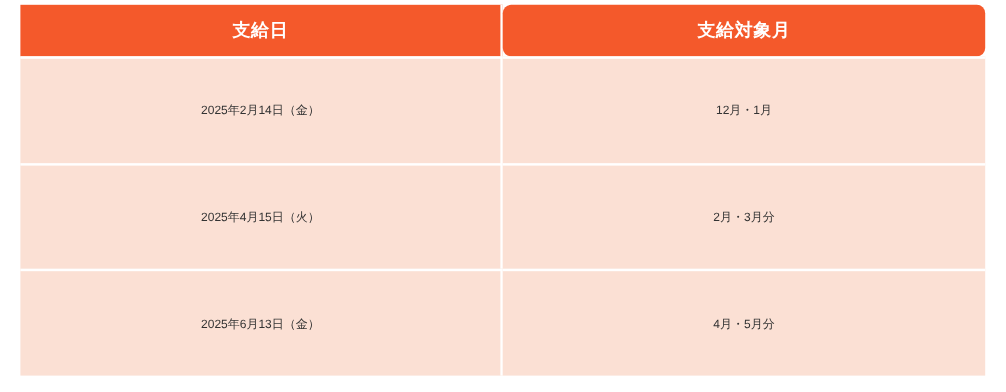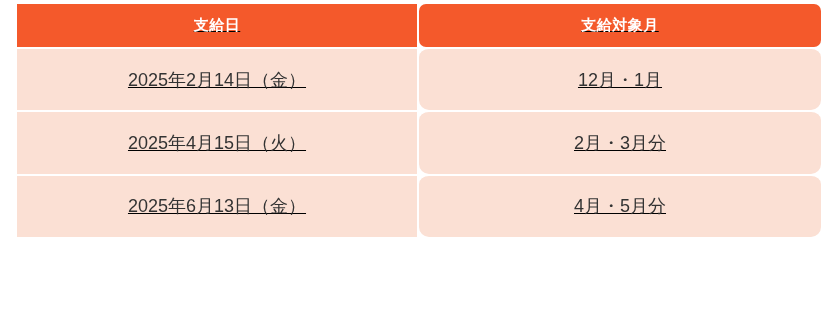--- a/index.html
+++ b/index.html
@@ -17,25 +17,24 @@
   #schedule-table-wrap {
     position: absolute;
     left: 17px;
     top: 4px;
     width: 804px;
     height: 309px;
   }
 
   table.schedule-table {
     width: 804px;
-    height: 233px;
+    height: 309px;
     border-collapse: separate;
     border-spacing: 0;
     table-layout: fixed;
-    text-decoration: underline;
   }
 
   table.schedule-table col.col-date,
   table.schedule-table col.col-months {
     width: 402px;
   }
 
   table.schedule-table thead th {
     height: 43px;
     background: #F4592B;
@@ -51,33 +50,32 @@
   }
   table.schedule-table thead th:last-child {
     border-right: none;
     border-radius: 7px;
   }
 
   table.schedule-table tbody td {
     height: 44.3px;
     background: #FBE0D4;
     color: #333333;
-    font-size: 18px;
+    font-size: 10px;
     font-weight: normal;
     text-align: center;
     vertical-align: middle;
     padding: 0;
     border-top: 2px solid #ffffff;
     border-right: 2px solid #ffffff;
     box-sizing: border-box;
     white-space: nowrap;
   }
   table.schedule-table tbody td:last-child {
     border-right: none;
-    border-radius: 10px;
   }
 </style>
 </head>
 <body>
 
 <div id="schedule-table-wrap">
   <table class="schedule-table">
     <colgroup>
       <col class="col-date">
       <col class="col-months">

